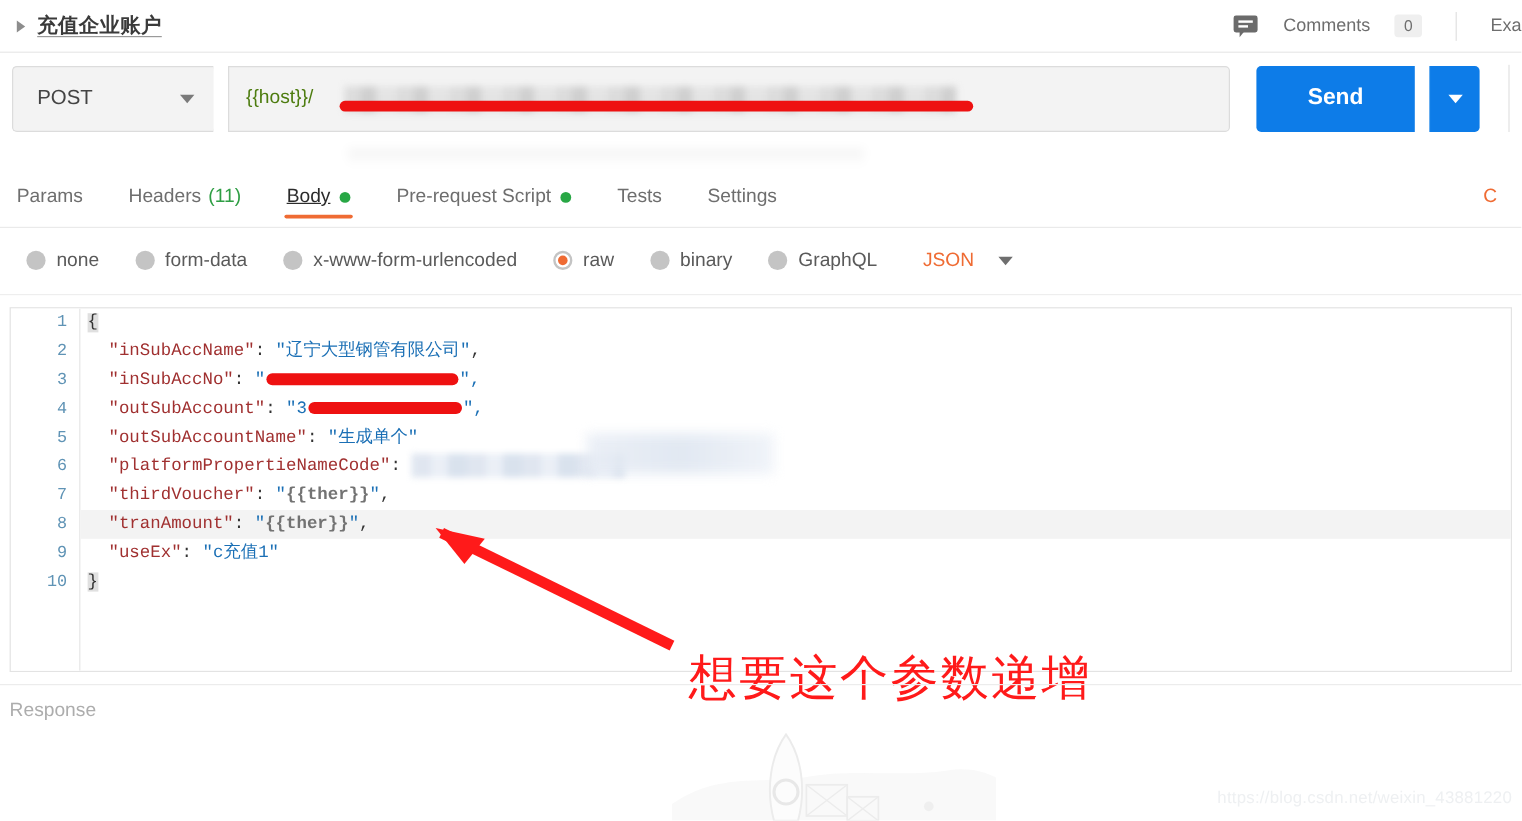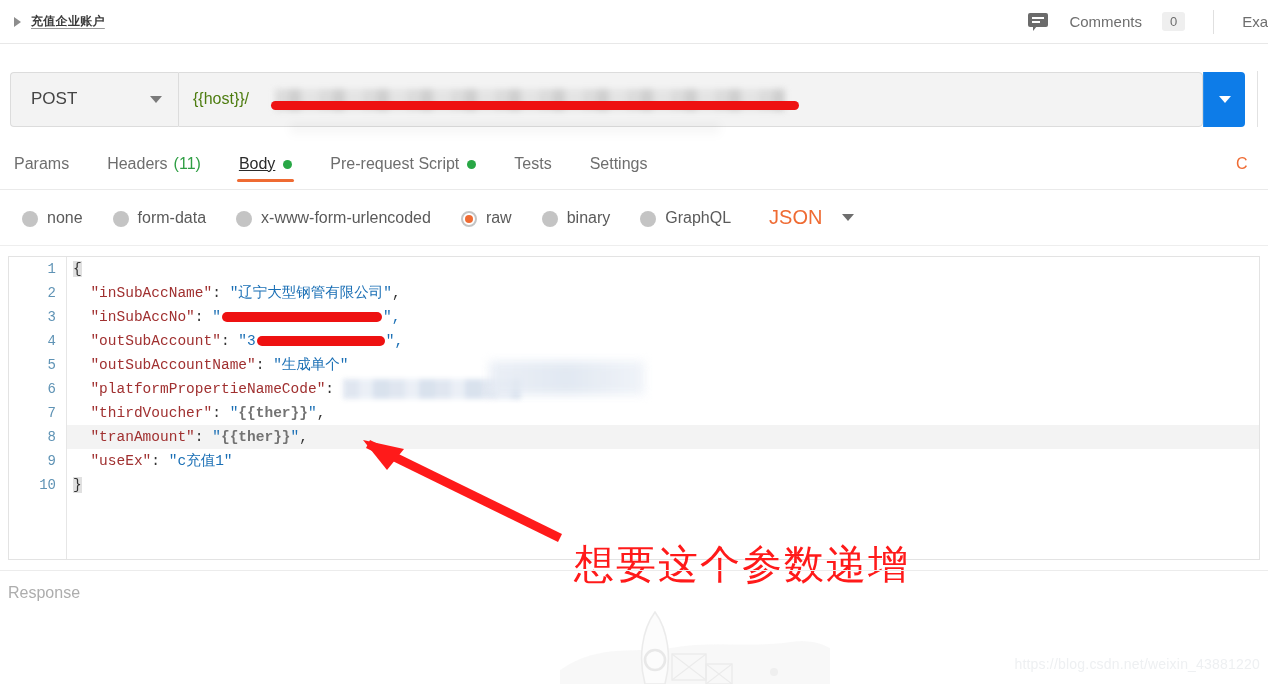--- a/index.html
+++ b/index.html
@@ -19,21 +19,21 @@
     background:#fff; border-bottom:1px solid #e8e8e8;
     display:flex; align-items:center;
   }
   .collapse-tri {
     width:0; height:0; margin-left:14px; margin-right:10px;
     border-left:7px solid #8d8d8d;
     border-top:5px solid transparent; border-bottom:5px solid transparent;
     cursor:pointer;
   }
   .req-title {
-    font-size:12px; color:#3a3a3a; font-weight:600;
+    font-size:17px; color:#3a3a3a; font-weight:600;
     text-decoration: underline; text-underline-offset:3px;
     text-decoration-color:#9a9a9a; text-decoration-thickness:1px;
     letter-spacing:0.3px;
   }
   .topbar-right {
     margin-left:auto; display:flex; align-items:center; height:44px;gap:12px;
   }
   .comment-icon {
     width:20px; height:17px; position:relative; margin-right:9px;
     display:inline-block;
@@ -55,22 +55,22 @@
   .comments-label { font-size:15px; color:#6e6e6e; }
   .comments-count {
     margin-left:8px; font-size:13px; color:#6e6e6e;
     background:#efefef; border-radius:3px; padding:2px 8px;
   }
   .vdiv { width:1px; height:24px; background:#e0e0e0; margin:0 16px; }
   .examples-label { font-size:15px; color:#6e6e6e; white-space:nowrap; }
 
   
   .urlrow {
-    position:absolute; left:0; top:52px; width:1268px; height:94px;
-    display:flex; align-items:center; padding:0 10px;
+    position:absolute; left:0; top:35px; width:1268px; height:94px;
+    display:flex; align-items:center; padding:0 10px;gap:12px;
   }
   .method-box {
     width:168px; height:55px; border:1px solid #dcdcdc; border-right:none;
     border-radius:4px 0 0 4px; background:#f3f3f3;
     display:flex; align-items:center; cursor:pointer;
   }
   .method-label { font-size:17px; color:#444; margin-left:20px; }
   .method-caret {
     margin-left:auto; margin-right:16px;
     width:0;height:0;border-left:6px solid transparent;border-right:6px solid transparent;
@@ -139,33 +139,33 @@
     display:flex; align-items:center; font-size:16px; color:#ef6b33;
     cursor:pointer; overflow:hidden; width:26px;
   }
 
   
   .typerow {
     position:absolute; left:0; top:190px; width:1268px; height:56px;
     display:flex; align-items:center; padding-left:22px;
     border-bottom:1px solid #eeeeee;
   }
-  .radio-item { display:flex; align-items:flex-end; margin-right:30px; cursor:pointer; }
+  .radio-item { display:flex; align-items:flex-start; margin-right:30px; cursor:pointer; }
   .radio {
     width:16px;height:16px;border-radius:50%;background:#c4c4c4;
     display:inline-block; margin-right:9px; position:relative;
   }
   .radio.sel { background:#fff; border:2px solid #c4c4c4; }
   .radio.sel::after {
     content:""; position:absolute; left:2px; top:2px; width:8px; height:8px;
     border-radius:50%; background:#ef6b33;
   }
   .radio-label { font-size:16px; color:#5a5a5a; white-space:nowrap; }
   .json-select { display:flex; align-items:center; margin-left:8px; cursor:pointer; }
-  .json-label { font-size:20px; color:#ef6b33; margin-right:20px; }
+  .json-label { font-size:16px; color:#ef6b33; margin-right:20px; }
   .json-caret {
     width:0;height:0;border-left:6px solid transparent;border-right:6px solid transparent;
     border-top:7px solid #6e6e6e;
   }
 
   
   .editor {
     position:absolute; left:8px; top:256px; width:1252px; height:304px;
     border:1px solid #e3e3e3; background:#fff; overflow:hidden;
   }
@@ -247,20 +247,21 @@
   <div class="urlrow">
     <div class="method-box">
       <span class="method-label">POST</span>
       <span class="method-caret"></span>
     </div>
     <div class="url-box">
       <span class="url-host">{{host}}/</span>
       <span class="url-blur"></span>
       <span class="url-redact"></span>
     </div>
+    <div class="send-btn">Send</div>
     <div class="send-caret-box">
       <span class="send-caret"></span>
     </div>
     <div class="right-edge-div"></div>
   </div>
   <div class="shadow-strip"></div>
 
   <div class="tabsrow">
     <div class="tab">
       <span>Params</span>

